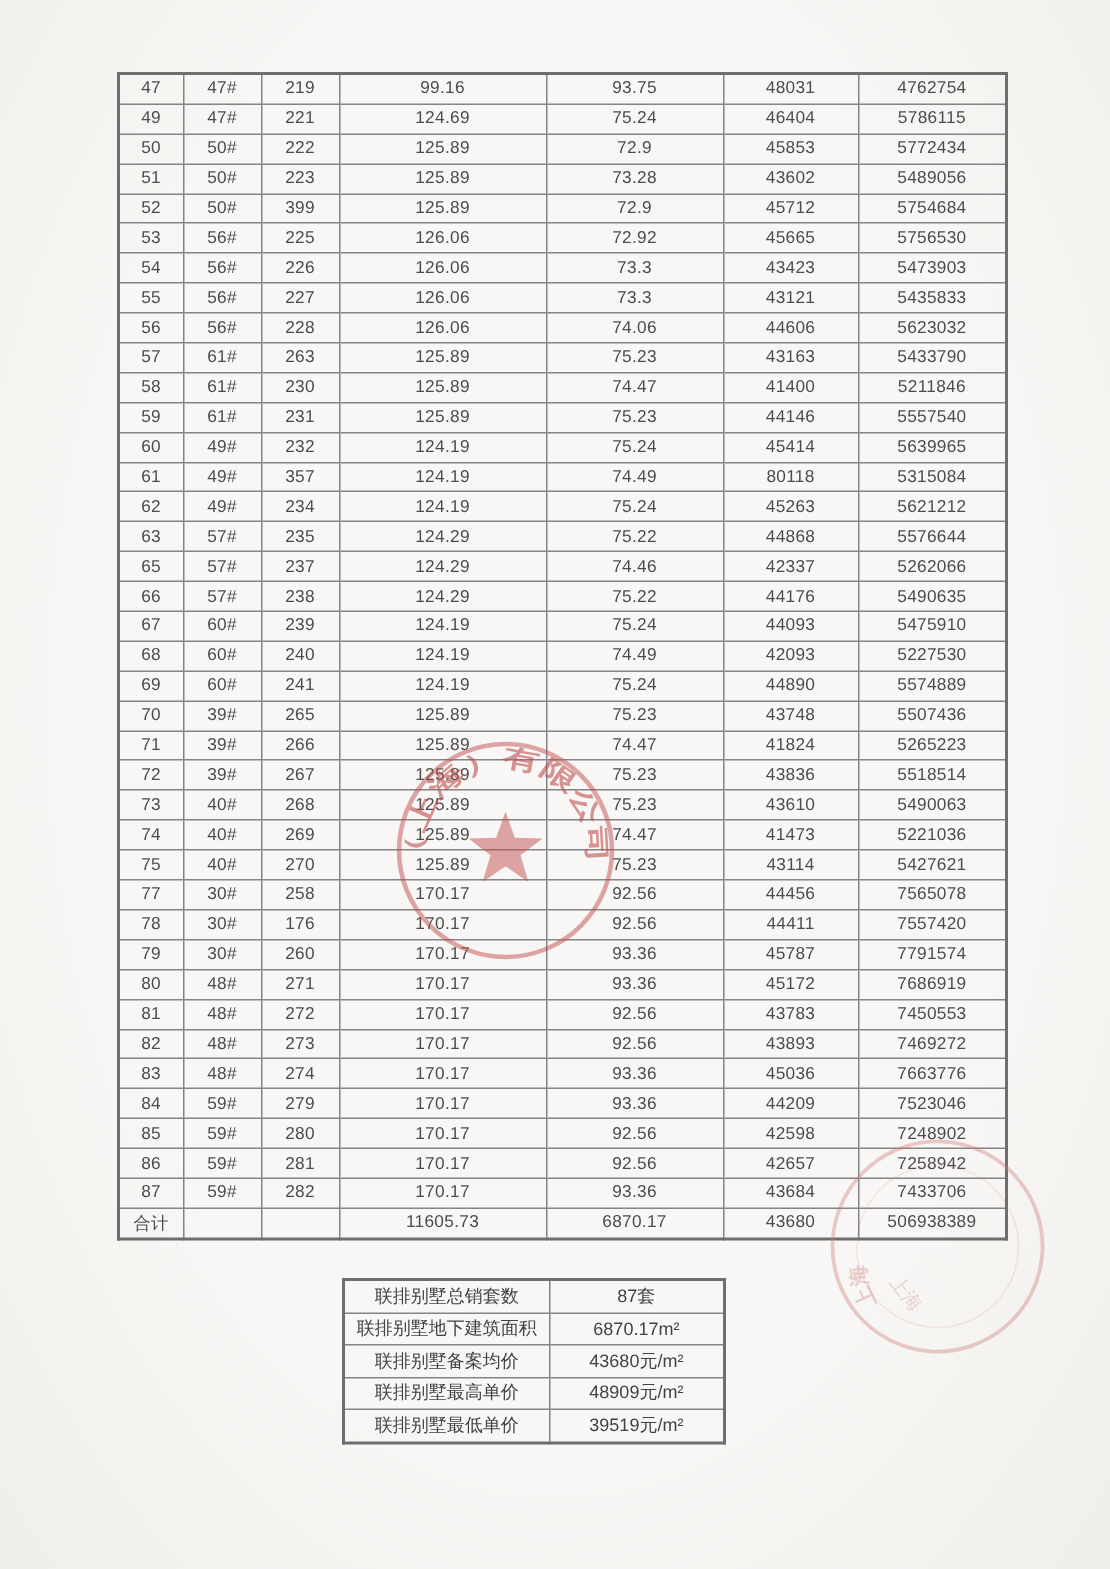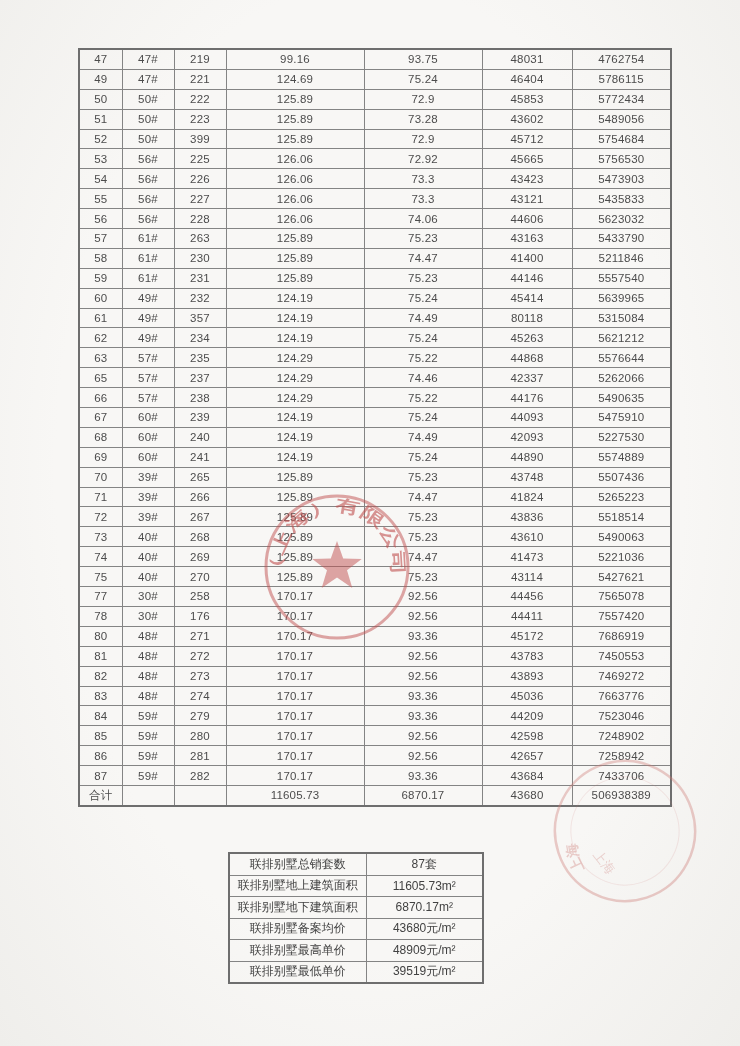--- a/index.html
+++ b/index.html
@@ -296,20 +296,29 @@
         <tr>
           <td>78</td>
           <td>30#</td>
           <td>176</td>
           <td>170.17</td>
           <td>92.56</td>
           <td>44411</td>
           <td>7557420</td>
         </tr>
         <tr>
+          <td>79</td>
+          <td>30#</td>
+          <td>260</td>
+          <td>170.17</td>
+          <td>93.36</td>
+          <td>45787</td>
+          <td>7791574</td>
+        </tr>
+        <tr>
           <td>80</td>
           <td>48#</td>
           <td>271</td>
           <td>170.17</td>
           <td>93.36</td>
           <td>45172</td>
           <td>7686919</td>
         </tr>
         <tr>
           <td>81</td>
@@ -390,24 +399,20 @@
 
   <table class="summary-table">
     <colgroup>
         <col style="width:137px">
         <col style="width:117px">
       </colgroup>
     <tbody>
         <tr>
           <td>联排别墅总销套数</td>
           <td>87套</td>
-        </tr>
-        <tr>
-          <td>联排别墅地上建筑面积</td>
-          <td>11605.73m²</td>
         </tr>
         <tr>
           <td>联排别墅地下建筑面积</td>
           <td>6870.17m²</td>
         </tr>
         <tr>
           <td>联排别墅备案均价</td>
           <td>43680元/m²</td>
         </tr>
         <tr>

